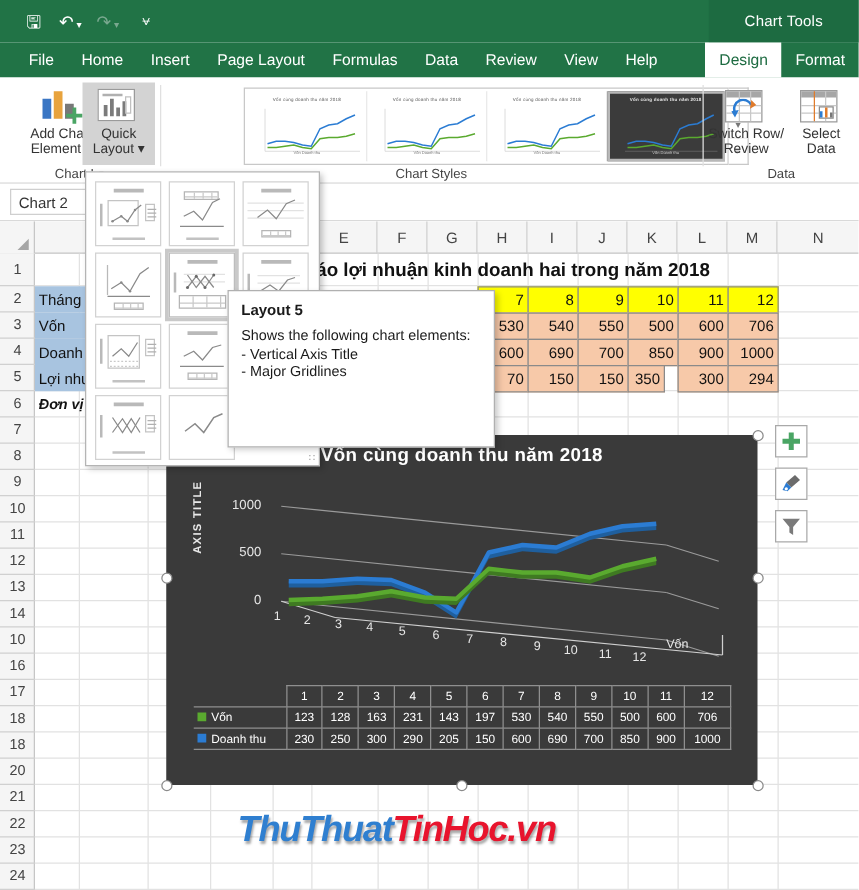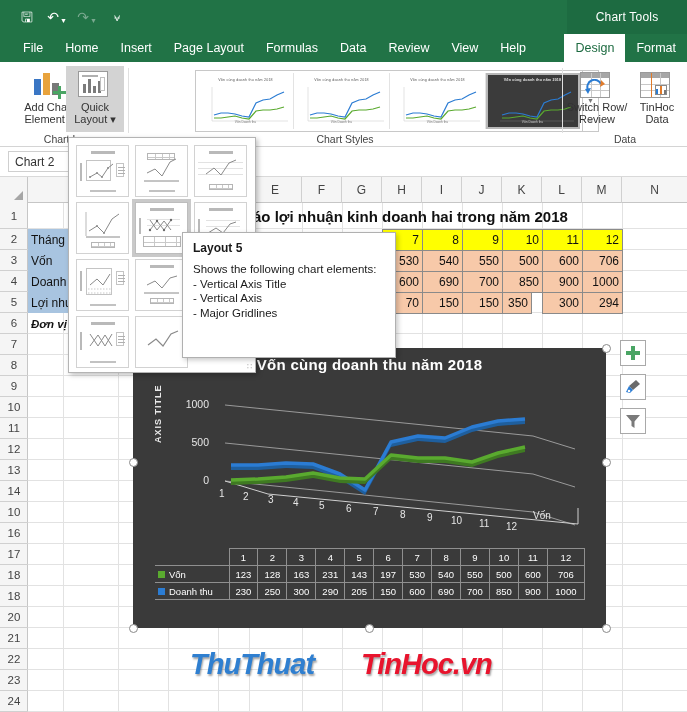--- a/index.html
+++ b/index.html
@@ -247,21 +247,21 @@
   .tt-title{ font-weight:bold; font-size:12px; margin-bottom:7px; }
   .tt-line{ line-height:14.5px; }
 
   
   .watermark{
     position:absolute; left:190px; top:648px; z-index:40;
     font-size:29px; font-weight:bold; font-style:italic; letter-spacing:-1px;
     text-shadow:1px 2px 2px rgba(0,0,0,.35); white-space:nowrap;
   }
   .wm-a{ color:#2f7fd0; }
-  .wm-b{ color:#e8142d;padding-left:47px; }
+  .wm-b{ color:#e8142d; }
 </style>
 </head>
 <body>
 
 <div class="titlebar">
   <div class="qat">
     <div class="qat-btn">🖫</div>
     <div class="qat-btn">↶<span class="qat-caret">▼</span></div>
     <div class="qat-btn dim">↷<span class="qat-caret">▼</span></div>
     <div class="qat-btn" style="font-size:11px">⩝</div>
@@ -404,21 +404,21 @@
           <span class="gridline-h" style="top:17px"></span>
           <span class="gridline-v" style="left:10px;background:#e07b2b"></span>
           <span class="gridline-v" style="left:19px"></span>
           <span style="position:absolute;right:2px;bottom:2px;width:12px;height:10px;background:#fff;border:1px solid #8a8a8a"></span>
           <i style="position:absolute;right:11px;bottom:3px;width:2px;height:5px;background:#2b7cd3"></i>
           <i style="position:absolute;right:7px;bottom:3px;width:2px;height:8px;background:#e07b2b"></i>
           <i style="position:absolute;right:3px;bottom:3px;width:2px;height:4px;background:#777"></i>
         </div>
       </div>
       <div class="lbl">
-        <div>TinHoc</div>
+        <div>Select</div>
         <div>Data</div>
       </div>
     </div>
     <div class="grp-label">Data</div>
   </div>
 </div>
 
 <div class="namerow">
   <div class="namebox">Chart 2</div>
 </div>
@@ -840,19 +840,18 @@
     </div>
   </div>
 
   <span class="qlgrip">∷</span>
 </div>
 
 <div class="tooltip">
   <div class="tt-title">Layout 5</div>
   <div class="tt-line">Shows the following chart elements:</div>
   <div class="tt-line">- Vertical Axis Title</div>
-  <div class="tt-line">- Vertical Axis</div>
   <div class="tt-line">- Major Gridlines</div>
 </div>
 
 <div class="watermark">
   <span class="wm-a">ThuThuat</span><span class="wm-b">TinHoc.vn</span>
 </div>
 
 </body></html>

